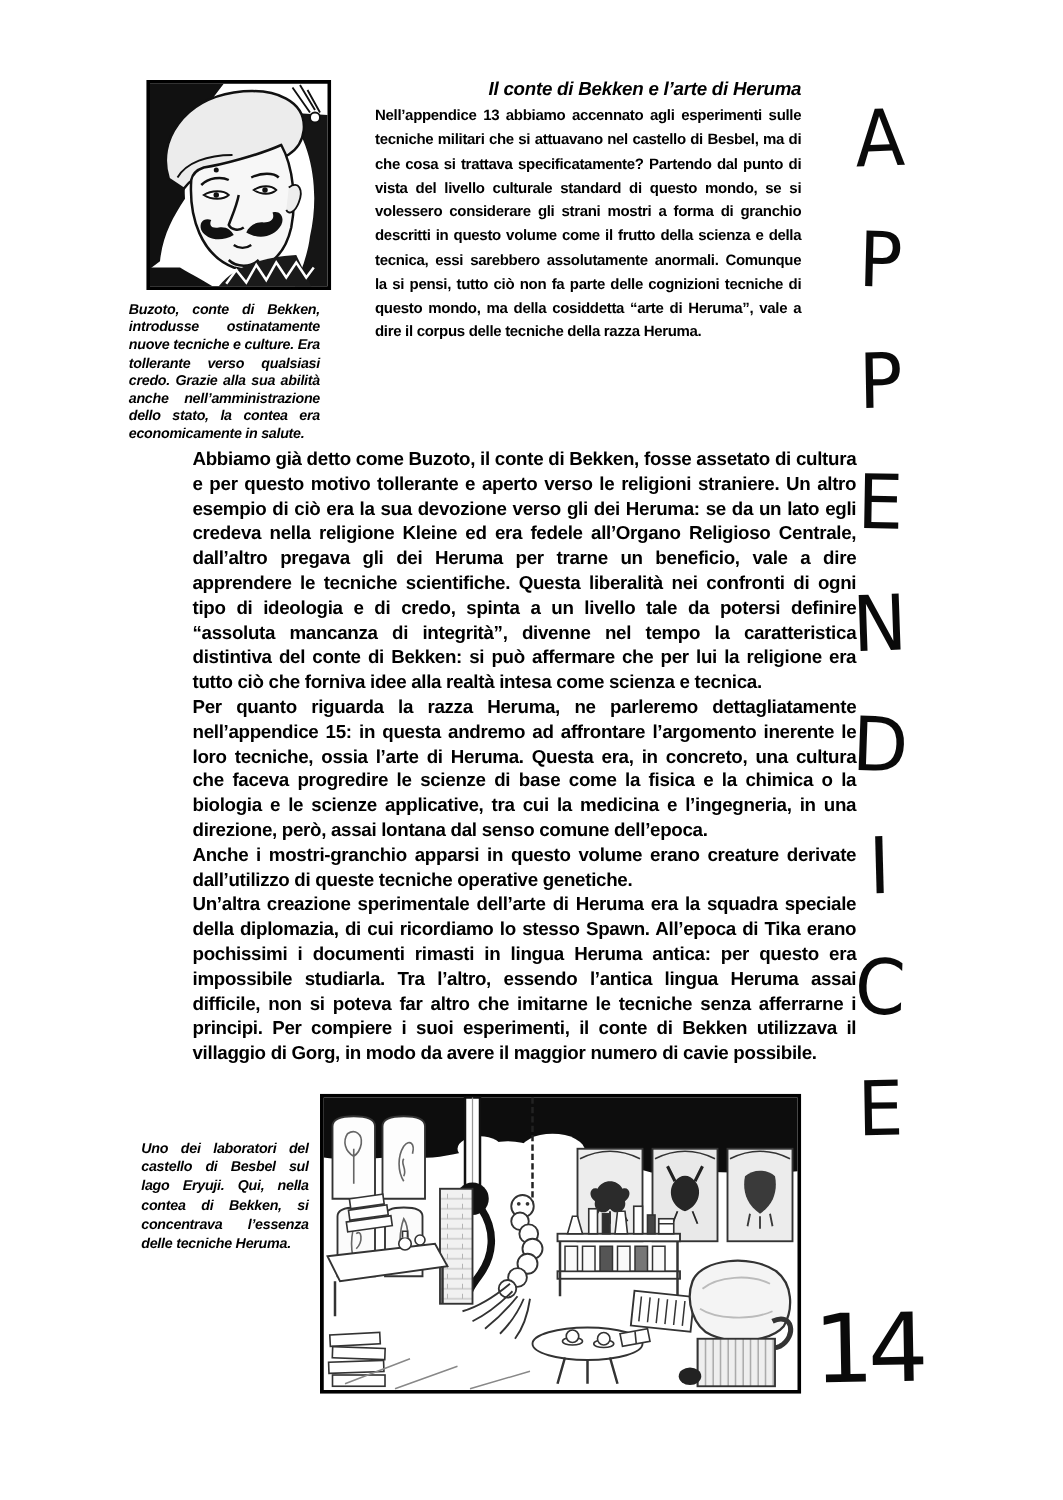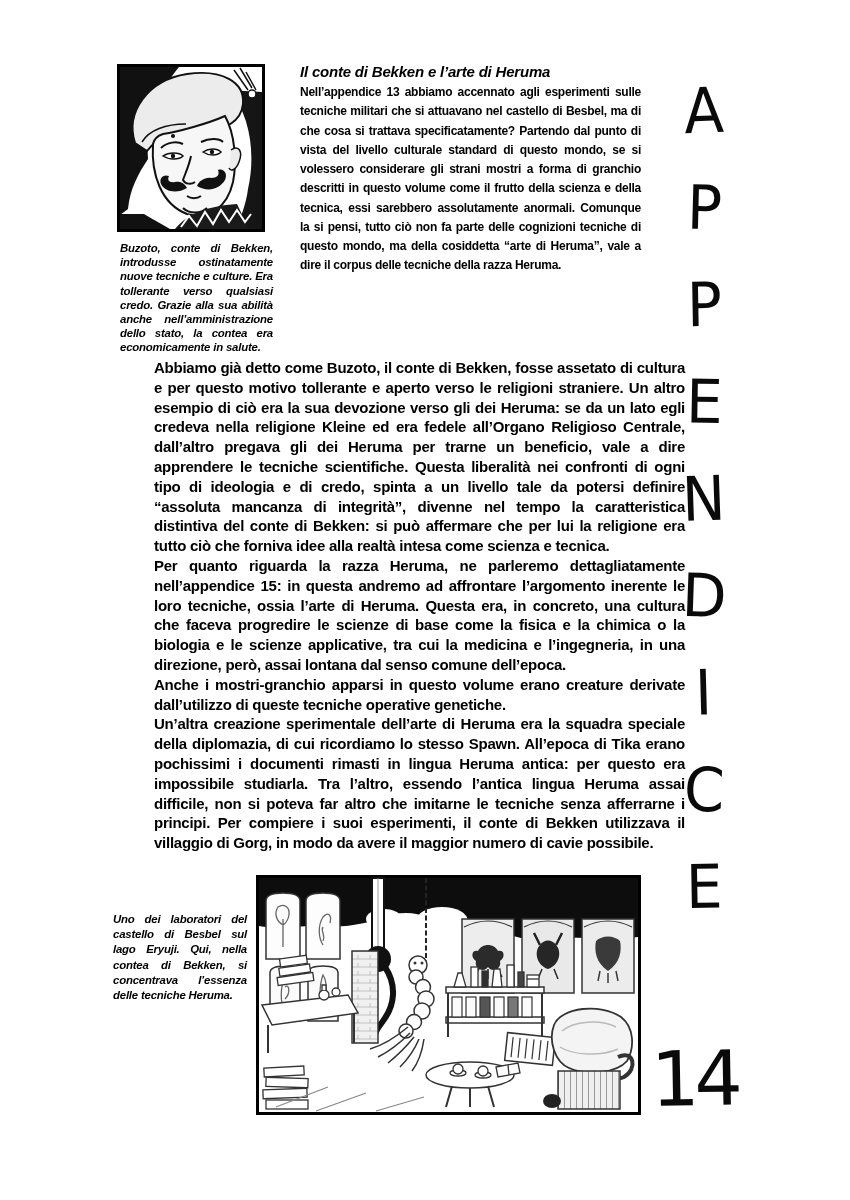--- a/index.html
+++ b/index.html
@@ -8,27 +8,27 @@
     font-family:"Liberation Sans",sans-serif;color:#000;overflow:hidden;
   }
   
   .portrait-frame{position:absolute;left:117px;top:64px;width:148px;height:168px;}
   .portrait-frame svg{display:block;width:100%;height:100%;}
   
   .caption{
     position:absolute;font-style:italic;font-weight:bold;
     font-size:11.4px;line-height:14.2px;text-align:justify;letter-spacing:-0.2px;
   }
-  .caption-portrait{left:120px;top:241px;width:153px;}
+  .caption-portrait{left:103px;top:241px;width:153px;}
   .caption-lab{left:113px;top:912px;width:134px;line-height:15.2px;}
   
   .intro-col{position:absolute;left:300px;top:62px;width:341px;}
   .article-title{
     font-style:italic;font-weight:bold;font-size:15px;line-height:19px;
-    margin:0 0 2px 0;letter-spacing:-0.2px;
+    margin:0 0 2px 0;letter-spacing:-0.2px;text-align:right;
   }
   .intro-col p{
     margin:0;font-size:12px;font-weight:bold;line-height:19.25px;
     text-align:justify;letter-spacing:-0.25px;
   }
   
   .body-col{position:absolute;left:110px;top:358px;width:531px;margin-left:44px;}
   .body-col p{
     margin:0;font-size:15px;font-weight:bold;line-height:19.8px;
     text-align:justify;letter-spacing:-0.25px;

